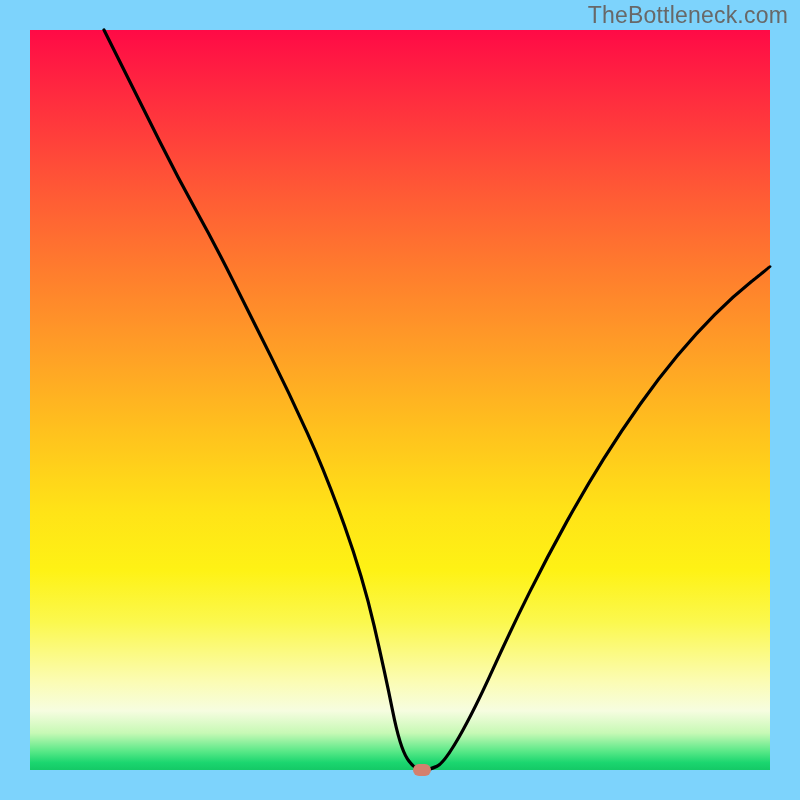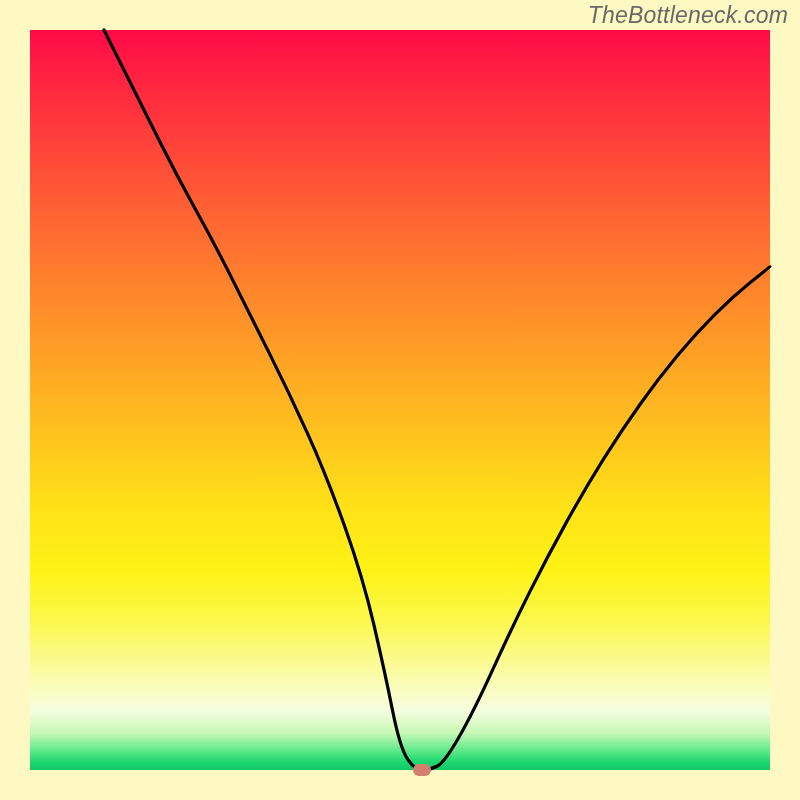--- a/index.html
+++ b/index.html
@@ -8,22 +8,21 @@
     width: 800px;
     height: 800px;
     background: #000;
     overflow: hidden;
     font-family: Arial, Helvetica, sans-serif;
   }
   .frame {
     position: relative;
     width: 800px;
     height: 800px;
-    background: #fef9c3;
-    font-style: italic;
+    background: #7dd3fc;
   }
   .watermark {
     position: absolute;
     top: 2px;
     right: 12px;
     color: #686868;
     font-size: 23px;
     font-weight: 500;
     letter-spacing: 0.2px;
     z-index: 20;

